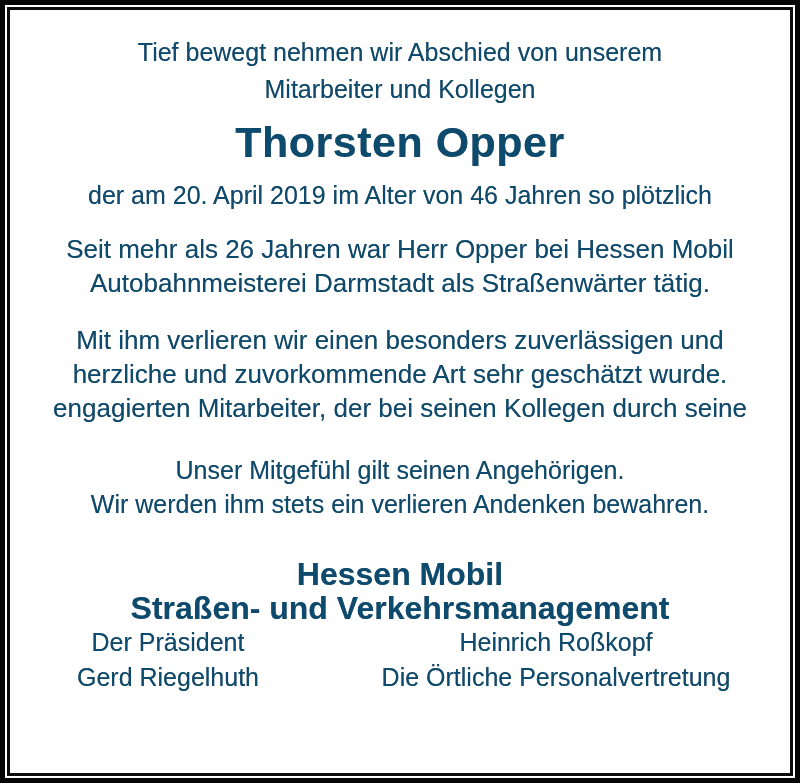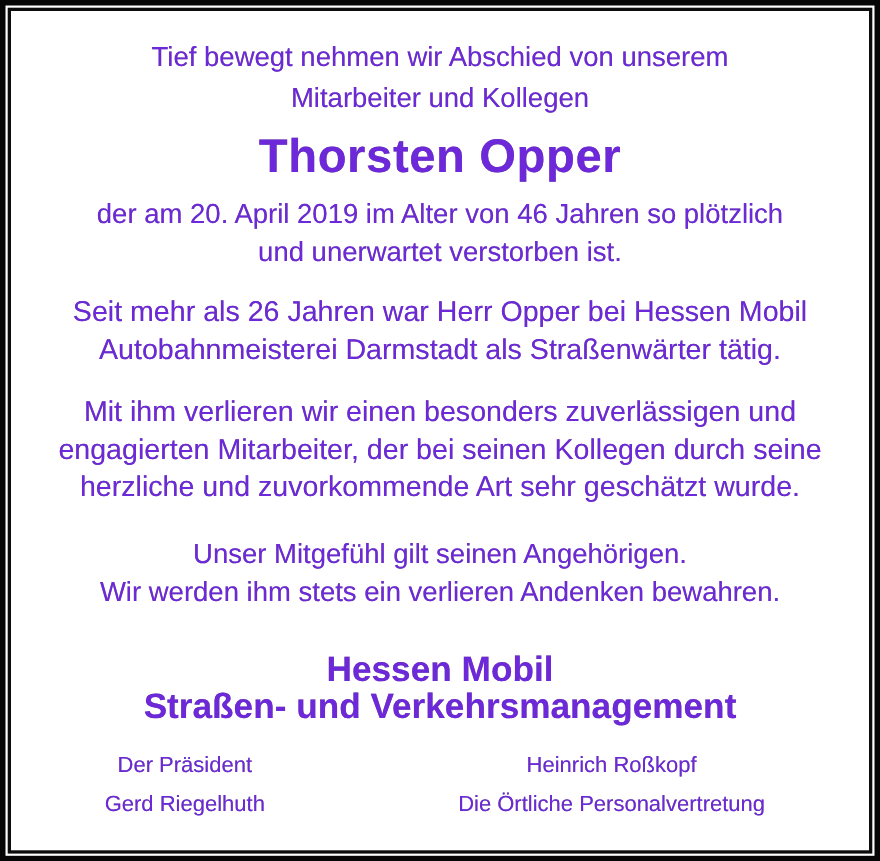--- a/index.html
+++ b/index.html
@@ -7,21 +7,21 @@
     padding: 0;
     background: #000000;
   }
   .page {
     width: 800px;
     height: 783px;
     box-sizing: border-box;
     background: #060606;
     padding: 5px;
     font-family: "Liberation Sans", sans-serif;
-    color: #6d28d9;
+    color: #0c4a6e;
   }
   .frame-gap {
     width: 100%;
     height: 100%;
     box-sizing: border-box;
     background: #ffffff;
     padding: 2px;
   }
   .frame-inner {
     width: 100%;
@@ -64,26 +64,25 @@
     font-size: 25px;
     line-height: 34px;
   }
   .organization {
     margin-top: 36px;
     font-size: 32px;
     line-height: 34px;
     font-weight: bold;
   }
   .signatures {
-    margin-top: 20px;
     display: flex;
     justify-content: center;
     align-items: flex-start;
     gap: 34px;
-    font-size: 20px;
+    font-size: 25px;
     line-height: 35px;
   }
   .sig-col-left  { width: 278px; text-align: center; }
   .sig-col-right { width: 430px; text-align: center; }
 </style>
 </head>
 <body>
 
 <div class="page">
   <div class="frame-gap">
@@ -91,29 +90,28 @@
 
       <div class="intro">
         <div>Tief bewegt nehmen wir Abschied von unserem</div>
         <div>Mitarbeiter und Kollegen</div>
       </div>
 
       <h1 class="deceased-name">Thorsten Opper</h1>
 
       <div class="death-details">
         <div>der am 20. April 2019 im Alter von 46 Jahren so plötzlich</div>
-        <div>und unerwartet verstorben ist.</div>
       </div>
 
       <div class="tribute">
         <div>Seit mehr als 26 Jahren war Herr Opper bei Hessen Mobil</div>
         <div>Autobahnmeisterei Darmstadt als Straßenwärter tätig.</div>
         <div class="sentence-gap">Mit ihm verlieren wir einen besonders zuverlässigen und</div>
+        <div>herzliche und zuvorkommende Art sehr geschätzt wurde.</div>
         <div>engagierten Mitarbeiter, der bei seinen Kollegen durch seine</div>
-        <div>herzliche und zuvorkommende Art sehr geschätzt wurde.</div>
       </div>
 
       <div class="condolence">
         <div>Unser Mitgefühl gilt seinen Angehörigen.</div>
         <div>Wir werden ihm stets ein verlieren Andenken bewahren.</div>
       </div>
 
       <div class="organization">
         <div>Hessen Mobil</div>
         <div>Straßen- und Verkehrsmanagement</div>

